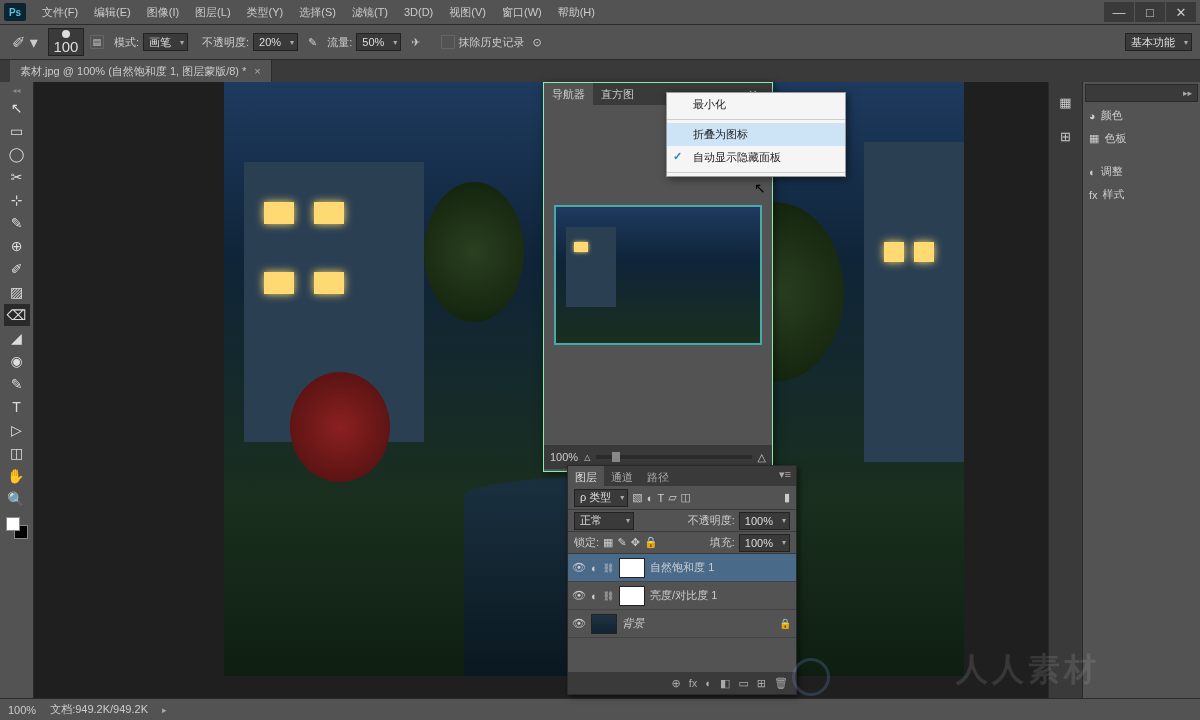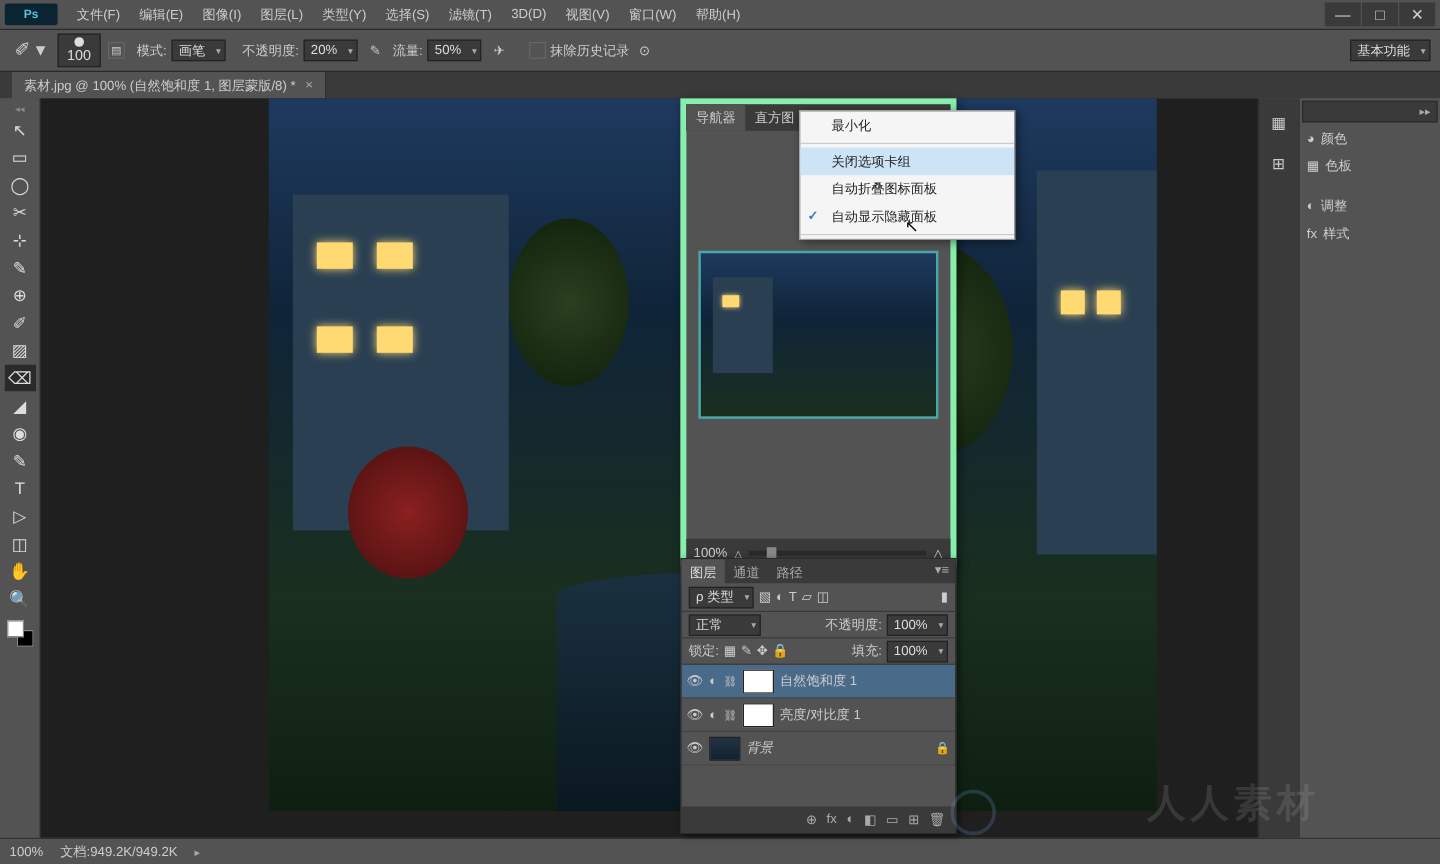--- a/index.html
+++ b/index.html
@@ -1,18 +1,18 @@
 <!DOCTYPE html>
 <html><head>
 <meta charset="utf-8">
 <style>
 * { margin: 0; padding: 0; box-sizing: border-box; font-family: "Microsoft YaHei", Arial, sans-serif; font-size: 11px; user-select: none; }
 body { width: 1200px; height: 720px; background: #535353; overflow: hidden; position: relative; }
 .menubar { height: 24px; background: #535353; display: flex; align-items: center; padding: 0 4px; color: #ccc; }
-.ps-logo { width: 44px; height: 18px; background: #0a2432; color: #5bc0de; display: flex; align-items: center; justify-content: center; font-weight: bold; margin-right: 8px; border-radius: 2px; font-size:10px;}
+.ps-logo { width: 22px; height: 18px; background: #0a2432; color: #5bc0de; display: flex; align-items: center; justify-content: center; font-weight: bold; margin-right: 8px; border-radius: 2px; font-size:10px;}
 .menu-item { padding: 0 8px; cursor: default; }
 .window-controls { margin-left: auto; display: flex; gap: 1px; }
 .win-btn { width: 30px; height: 20px; background: #3a3a3a; color: #ccc; display: flex; align-items: center; justify-content: center; cursor: default; font-size: 13px; }
 .optbar { height: 36px; background: #535353; border-top: 1px solid #2a2a2a; border-bottom: 1px solid #2a2a2a; display: flex; align-items: center; padding: 0 8px; color: #ccc; gap: 6px; }
 .opt-seg { display: flex; align-items: center; gap: 4px; padding: 0 4px; }
 .opt-label { color: #ccc; }
 .opt-field { background: #3a3a3a; border: 1px solid #222; color: #ddd; padding: 1px 16px 1px 5px; height: 18px; min-width: 38px; display: inline-flex; align-items: center; position: relative;}
 .opt-field::after{content:"▾"; position:absolute; right:3px; font-size:8px; color:#aaa;}
 .brush-prev { width: 36px; height: 28px; background: #3a3a3a; border: 1px solid #222; display:flex; flex-direction:column; align-items:center; justify-content:center; color:#ddd;}
 .brush-dot{width:8px;height:8px;border-radius:50%;background:#ddd;}
@@ -33,21 +33,21 @@
 .b2{left:640px;top:60px;width:100px;height:320px;}
 .win{position:absolute;background:#ffd972;box-shadow:0 0 8px #ffd972}
 .water{position:absolute; left:240px; bottom:0; width:320px; height:200px; background:linear-gradient(180deg,#1a3040,#0a1820); border-radius:50% 50% 0 0 / 10% 10% 0 0;}
 .tree{position:absolute; width:100px;height:140px; border-radius:50%; background:radial-gradient(circle,#2a4020,#0f1f0a);}
 .redtree{position:absolute;width:100px;height:110px;border-radius:50%;background:radial-gradient(circle,#8b2020,#4a0f0f);left:66px;top:290px;}
 .right-wells { width: 34px; background: #3a3a3a; border-left:1px solid #2a2a2a; display:flex; flex-direction:column; align-items:center; padding-top:10px; gap:14px;}
 .well-ico{width:20px;height:20px; color:#ccc; display:flex;align-items:center;justify-content:center;font-size:13px;}
 .right-panels { width: 118px; background: #535353; display: flex; flex-direction: column; border-left:1px solid #2a2a2a;}
 .rp-head{background:#3a3a3a; border:1px solid #2a2a2a; margin:2px; padding:3px 5px; display:flex; align-items:center; justify-content:flex-end; color:#ccc;}
 .rp-item{padding:4px 6px; color:#ccc; display:flex;align-items:center; gap:5px;}
-.nav-panel{position:absolute; left:567px; top:82px; width:230px; height:390px; background:#535353; border:5px solid #86efac; box-shadow:2px 2px 8px rgba(0,0,0,0.5);}
+.nav-panel{position:absolute; left:543px; top:82px; width:230px; height:390px; background:#535353; border:1px solid #86efac; box-shadow:2px 2px 8px rgba(0,0,0,0.5);}
 .nav-tabs{height:22px;background:#3a3a3a;display:flex;align-items:stretch;}
 .nav-tab{padding:0 8px;color:#ccc;display:flex;align-items:center;cursor:default;}
 .nav-tab.active{background:#535353;}
 .nav-ctl{margin-left:auto;display:flex;align-items:center;gap:4px;padding-right:4px;color:#ccc;}
 .nav-body{padding:10px;height:340px;display:flex;align-items:center;justify-content:center;}
 .nav-thumb{width:210px;height:140px;border:2px solid #4aa; background:linear-gradient(180deg,#1e3a5f,#0f2438 40%,#1a2f1e);}
 .nav-foot{height:24px;background:#3a3a3a;display:flex;align-items:center;padding:0 6px;color:#ccc;gap:6px;}
 .nav-slider{flex:1;height:4px;background:#2a2a2a;position:relative;}
 .nav-slider::after{content:"";width:8px;height:10px;background:#888;position:absolute;left:10%;top:-3px;}
 .ctx-menu{position:absolute; left:666px; top:92px; width:180px; background:#f5f5f5; border:1px solid #999; box-shadow:2px 2px 8px rgba(0,0,0,0.5); z-index:100;}
@@ -99,21 +99,21 @@
     <div class="win-btn">✕</div>
   </div>
 </div>
 
 <div class="optbar">
   <div class="opt-seg">
       <span style="font-size:16px">✐ ▾</span>
     </div>
   <div class="brush-prev">
       <div class="brush-dot"></div>
-      <span style="font-size:12px">100</span>
+      <span style="font-size:15px">100</span>
     </div>
   <span class="mini-ico">▤</span>
   <div class="opt-seg">
       <span class="opt-label">模式:</span>
       <span class="opt-field">画笔</span>
     </div>
   <div class="opt-seg">
       <span class="opt-label">不透明度:</span>
       <span class="opt-field">20%</span>
     </div>
@@ -238,22 +238,21 @@
     <span>100%</span>
     <span style="font-size:8px">△</span>
     <div class="nav-slider"></div>
     <span>△</span>
   </div>
 </div>
 
 <div class="ctx-menu">
   <div class="ctx-item">最小化</div>
   <div class="ctx-sep"></div>
-  <div class="ctx-item hover">关闭选项卡组</div>
-  <div class="ctx-item">自动折叠图标面板</div>
+  <div class="ctx-item hover">折叠为图标</div>
   <div class="ctx-item"><span class="ctx-check">✓</span><span>自动显示隐藏面板</span></div>
   <div class="ctx-sep"></div>
 </div>
 
 <div class="cursor-arrow">↖</div>
 
 <div class="layers-panel">
   <div class="lp-tabs">
     <div class="lp-tab active">图层</div>
     <div class="lp-tab">通道</div>

